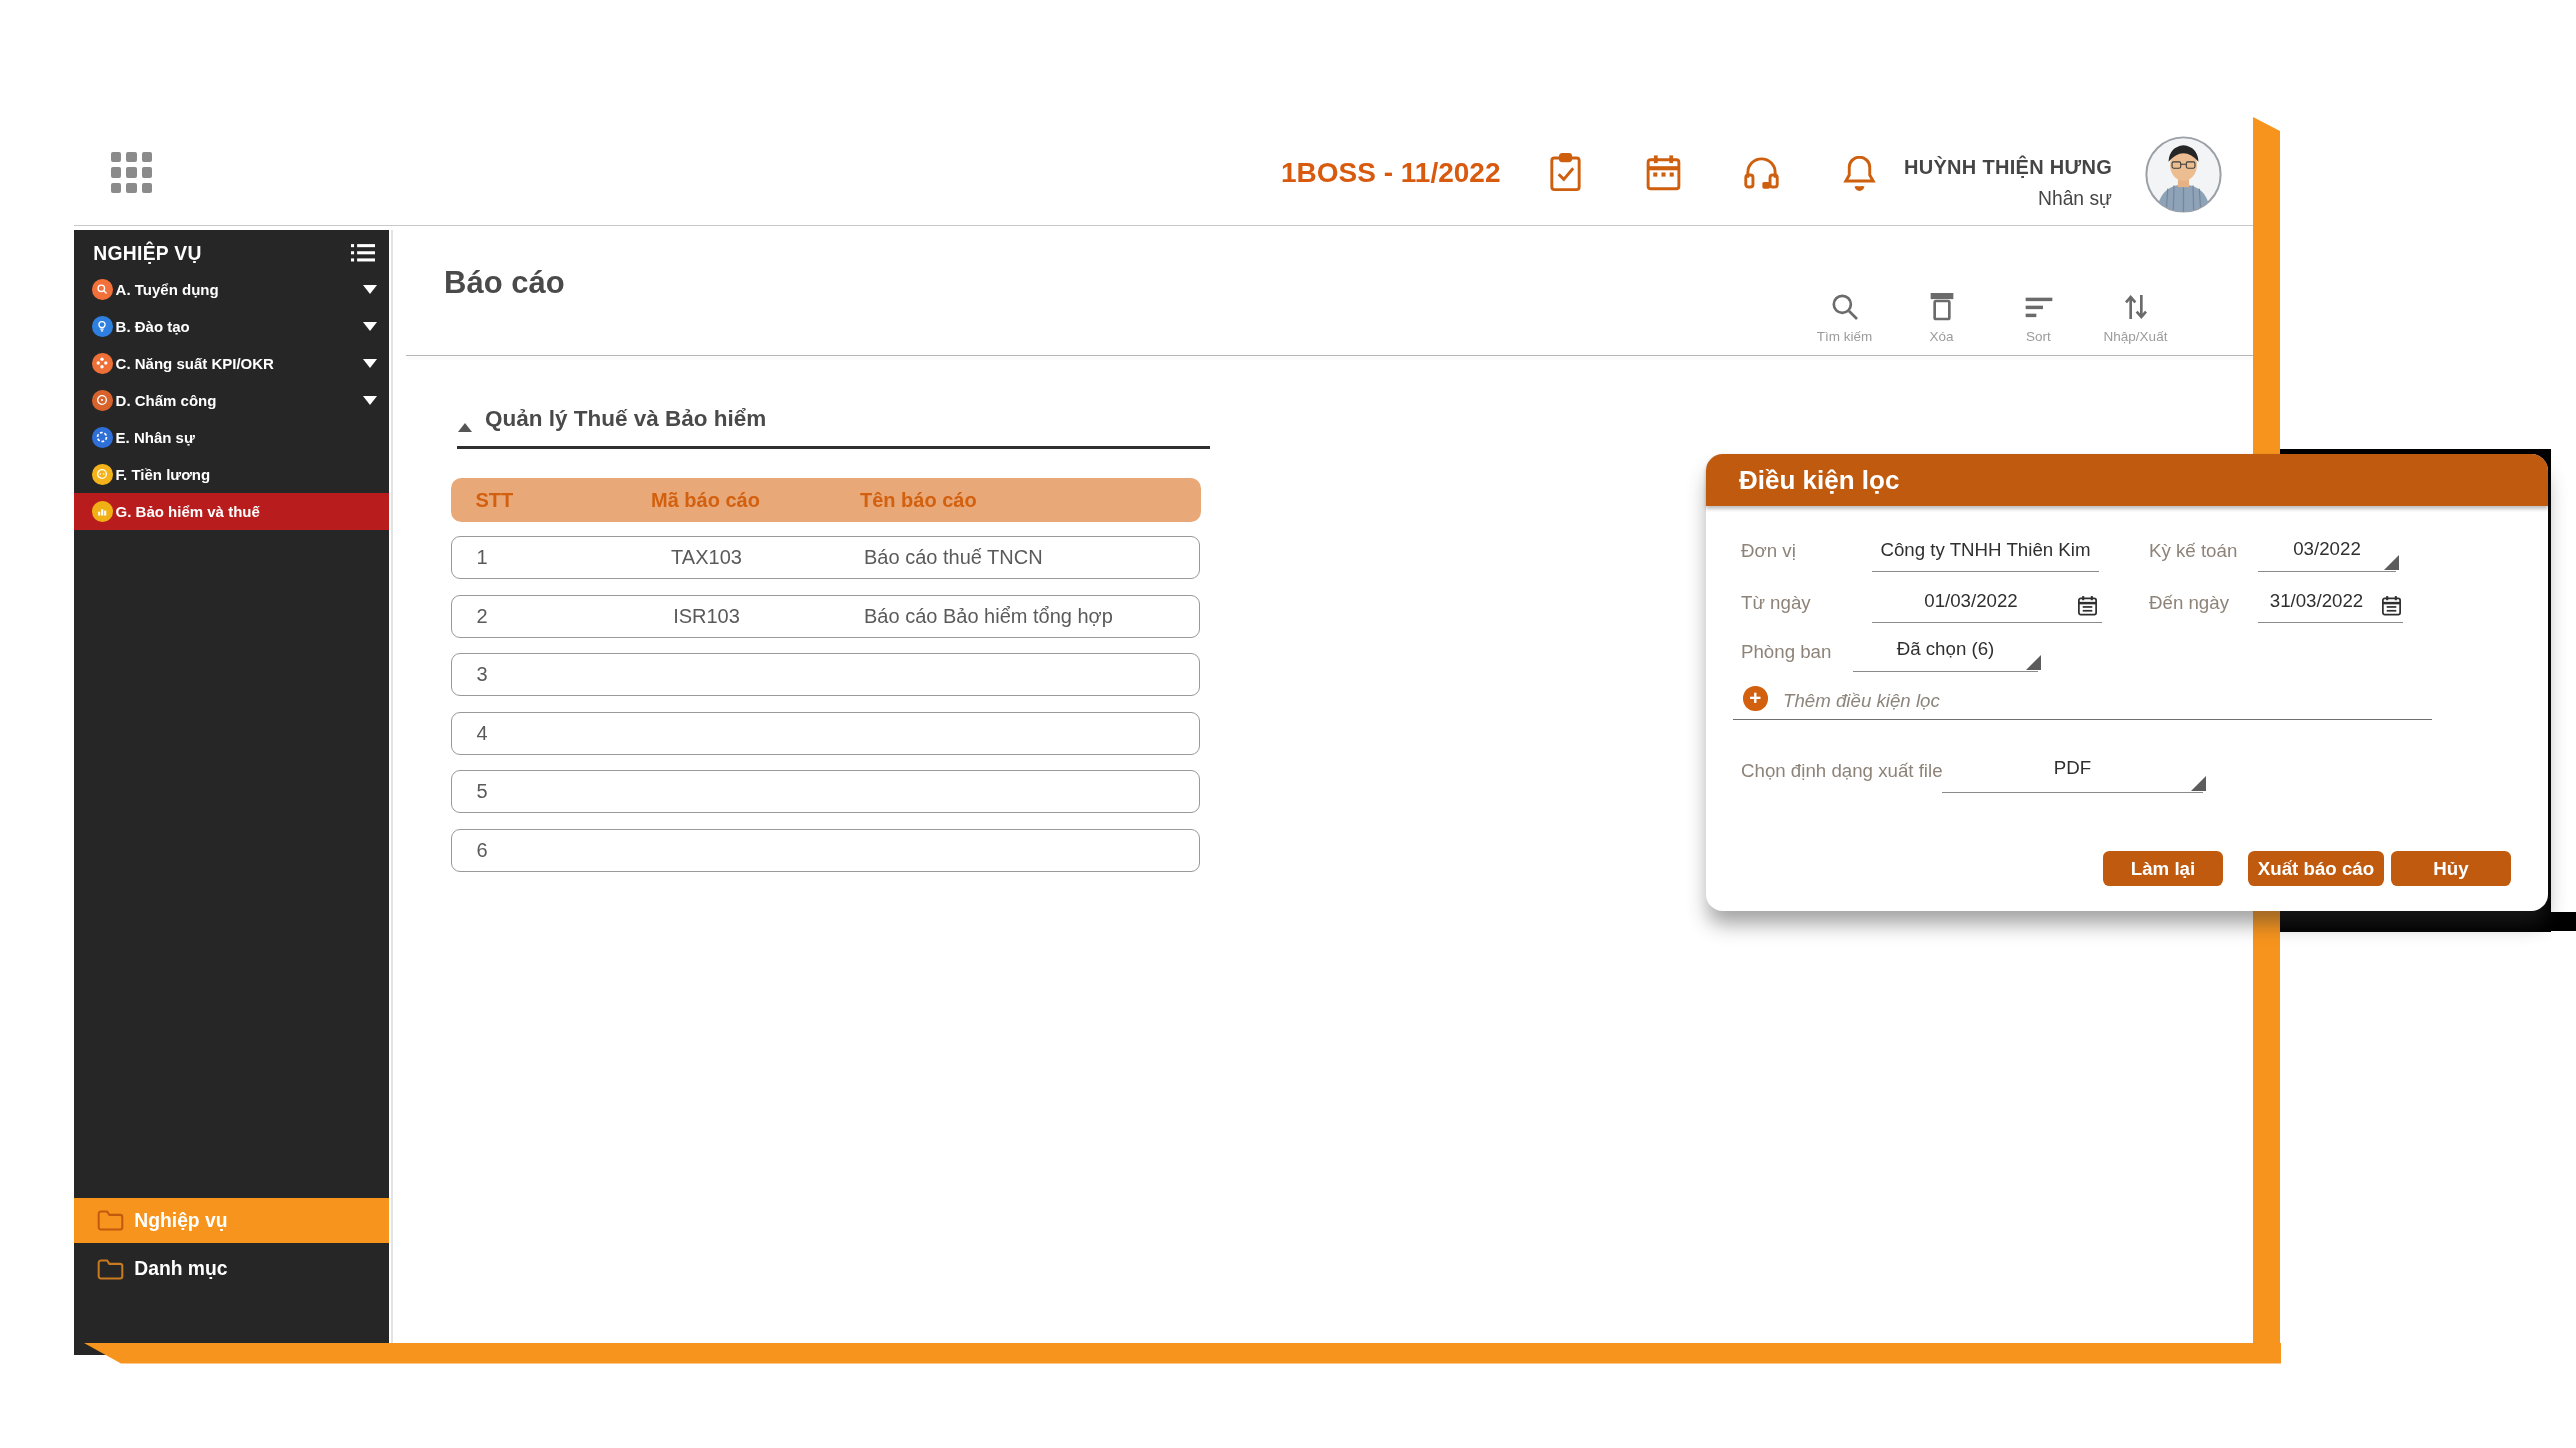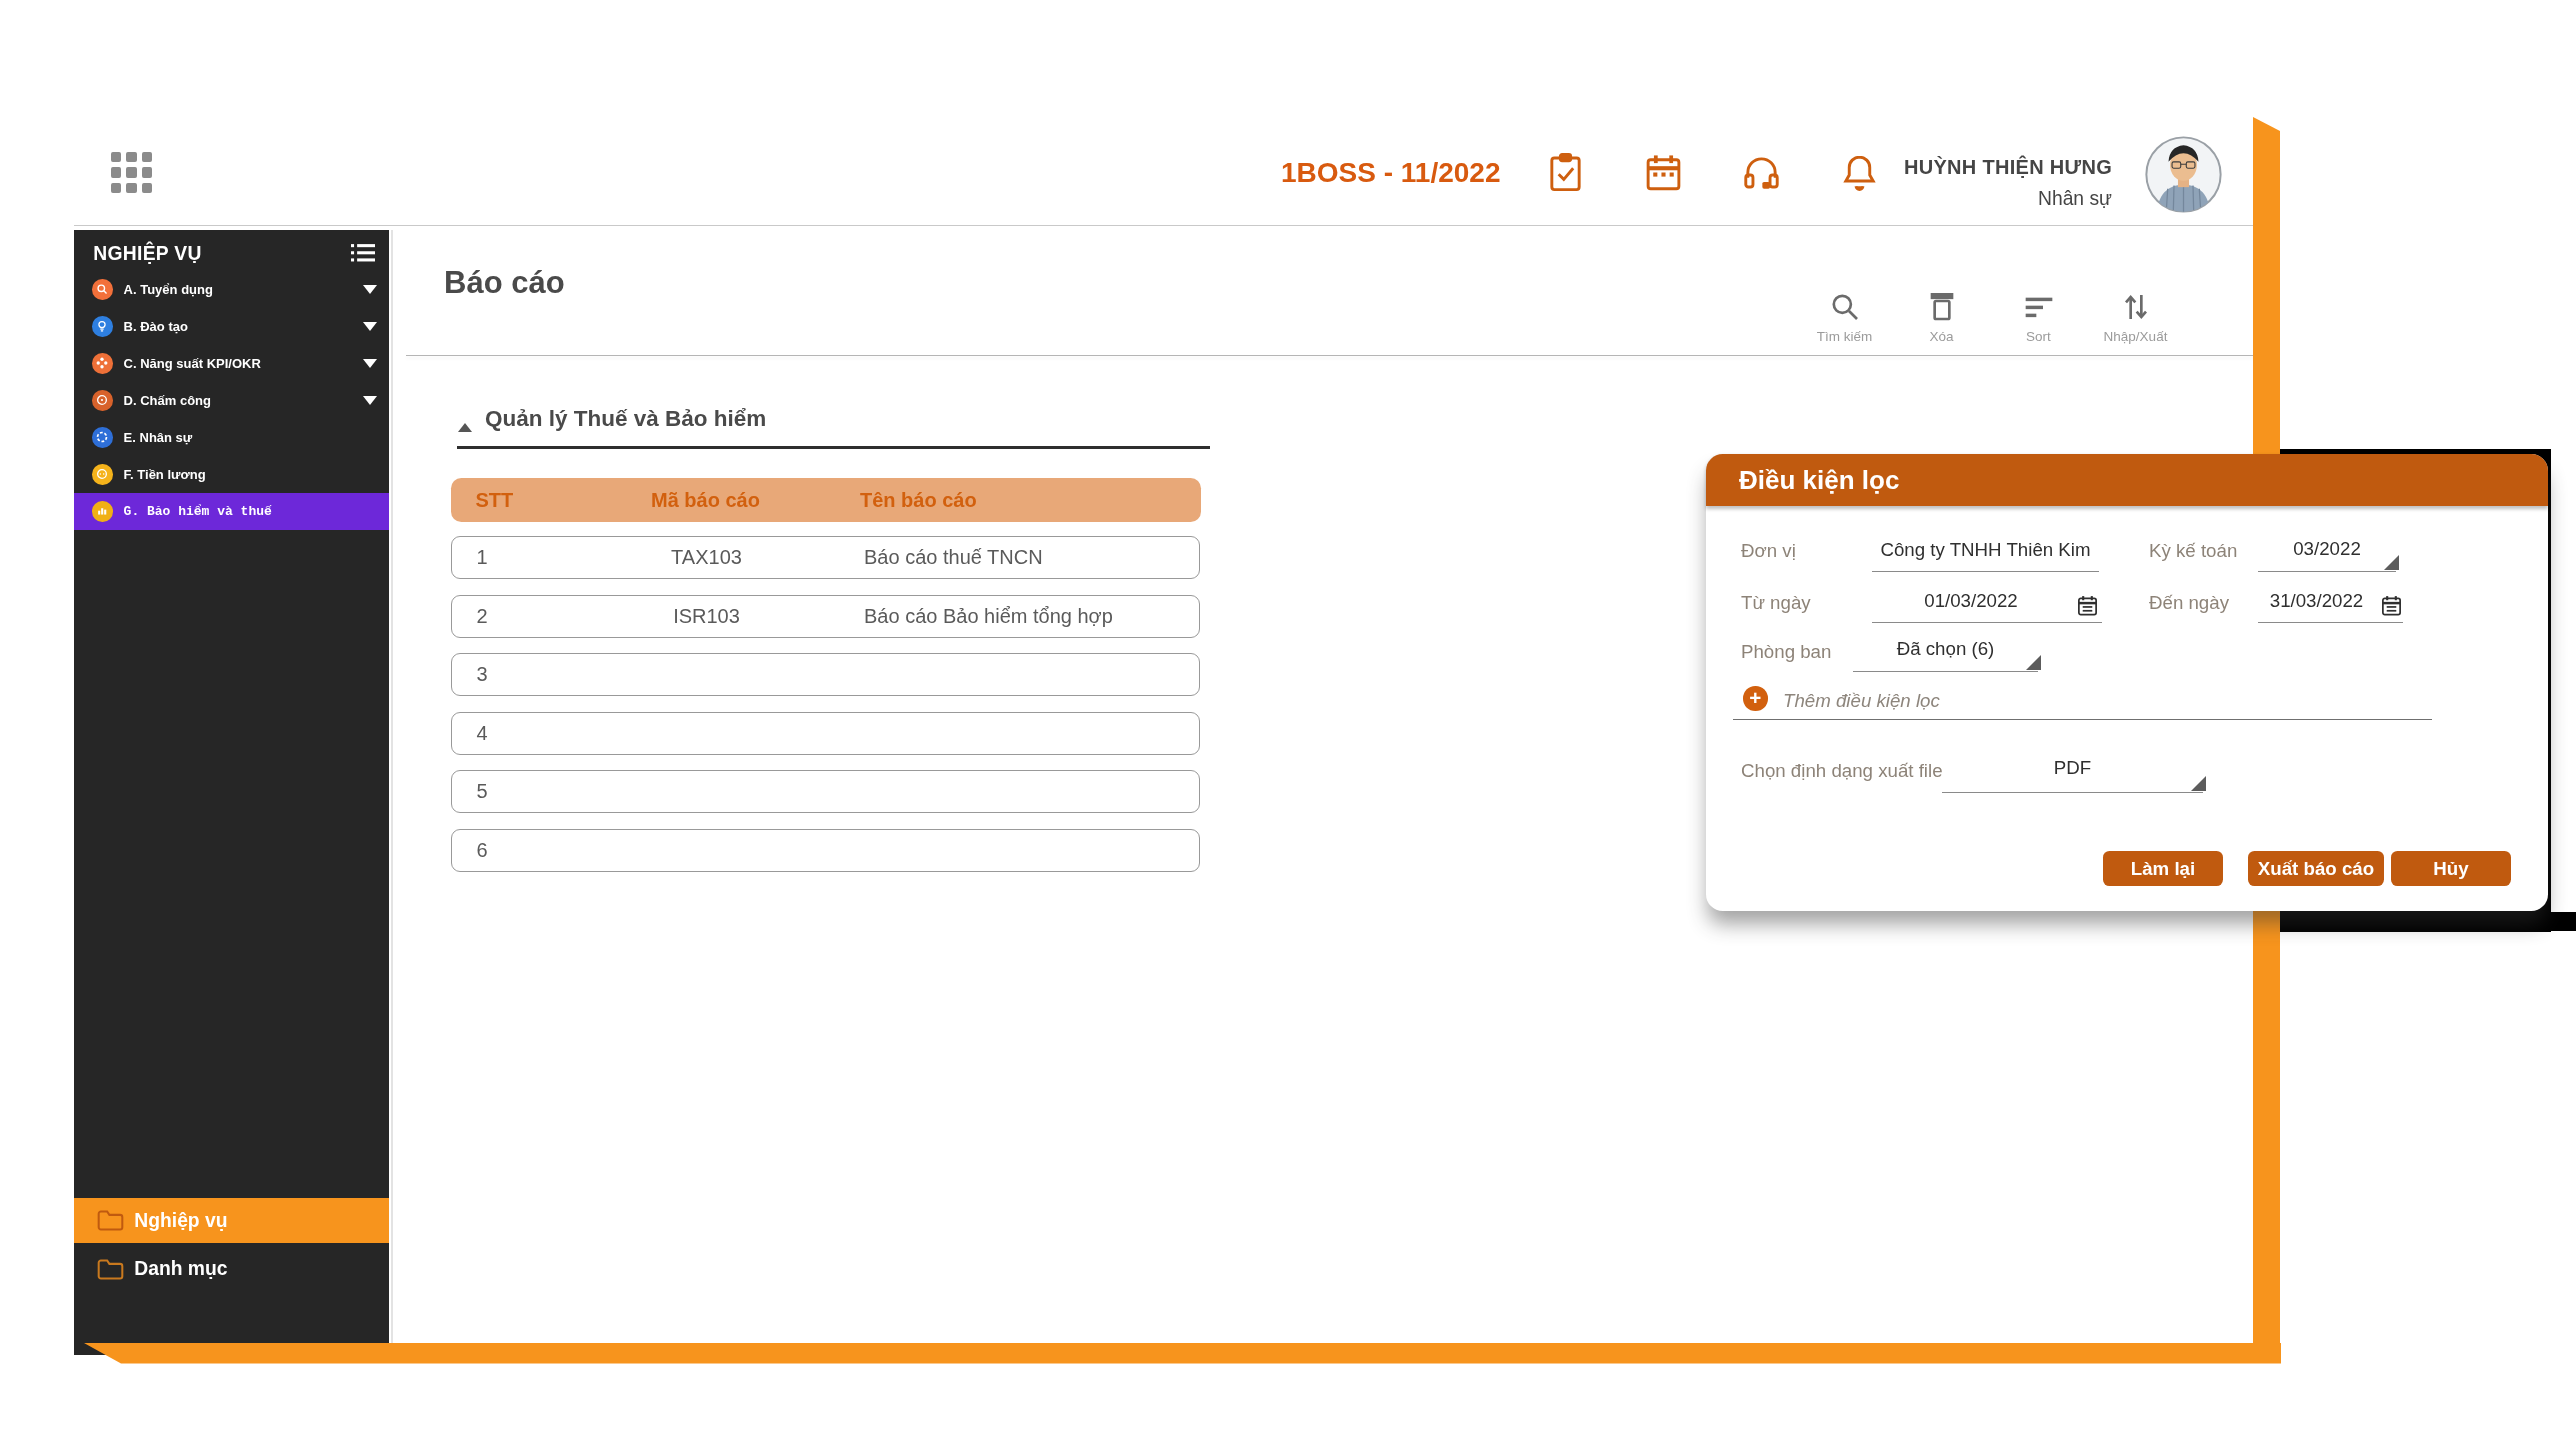--- a/index.html
+++ b/index.html
@@ -20,24 +20,24 @@
   .user-role{font-size:19.3px;margin-top:9px;}
   .avatar{position:absolute;left:2144px;top:135px;width:79px;height:79px;}
   .hdr-divider{position:absolute;left:74px;top:225px;width:2179px;height:1.3px;background:#c9c9c9;}
 
   
   .sidebar{position:absolute;left:74px;top:230px;width:315px;height:1125px;background:#262626;}
   .sb-title{position:absolute;left:19.3px;top:13px;color:#fff;font-size:19.3px;font-weight:700;letter-spacing:0.3px;}
   .sb-list-icon{position:absolute;right:14px;top:13px;width:24.5px;height:20.6px;}
   .sb-items{position:absolute;left:0;top:41px;width:100%;}
   .sb-item{height:37px;display:flex;align-items:center;position:relative;cursor:pointer;}
-  .sb-item.active{background:#6d28d9;font-family:Liberation Mono, monospace;}
+  .sb-item.active{background:#b91c1c;}
   .sb-ic{margin-left:18px;width:20.6px;height:20.6px;border-radius:50%;display:flex;align-items:center;justify-content:center;flex:none;}
   .sb-ic svg{width:14px;height:14px;}
-  .sb-label{color:#fff;font-size:13px;font-weight:600;margin-left:11px;white-space:nowrap;}
+  .sb-label{color:#fff;font-size:15px;font-weight:600;margin-left:3px;white-space:nowrap;}
   .sb-arrow{position:absolute;right:11.6px;width:0;height:0;border-left:7px solid transparent;border-right:7px solid transparent;border-top:9px solid #fff;}
   .sb-footer-item{position:absolute;left:0;width:100%;height:45px;display:flex;align-items:center;cursor:pointer;}
   .sb-footer-item.active{background:#F7941D;}
   .sb-folder{margin-left:23px;width:27px;height:23px;flex:none;}
   .sb-footer-label{color:#fff;font-size:19.3px;font-weight:700;margin-left:10.3px;}
   .sb-right-line{position:absolute;left:391px;top:230px;width:1.9px;height:1125px;background:#e3e3e3;}
 
   
   .page-title{position:absolute;left:444px;top:265px;font-size:31px;font-weight:600;color:#4a4a4a;}
   .toolbar{position:absolute;left:1796px;top:287px;display:flex;}

